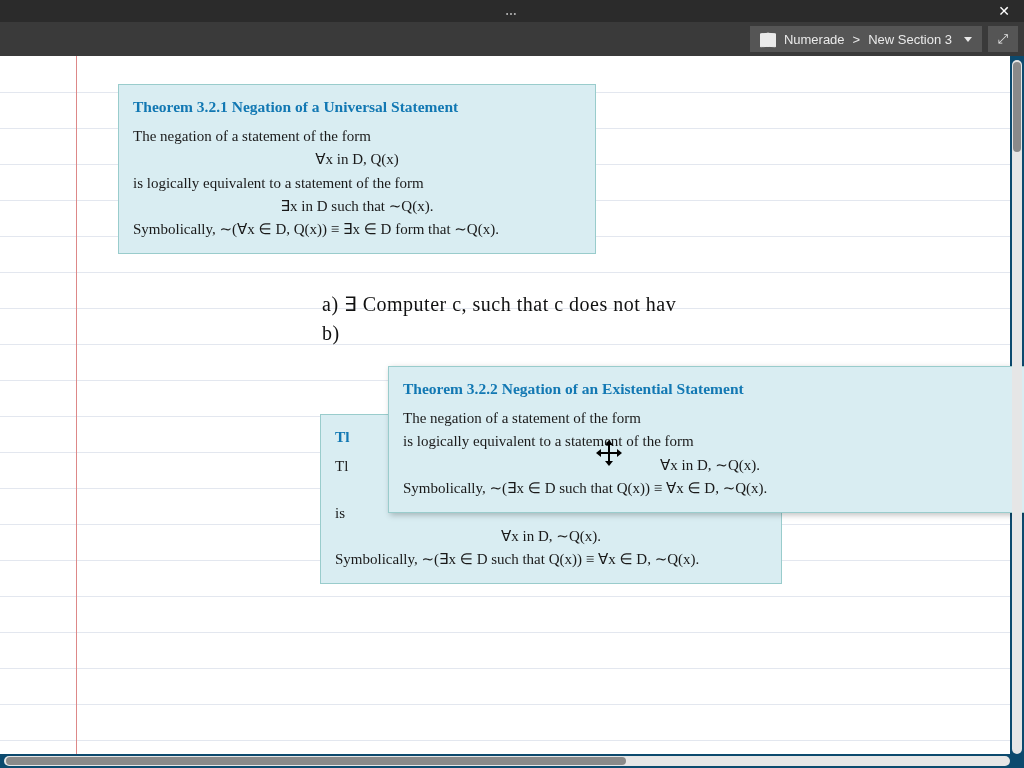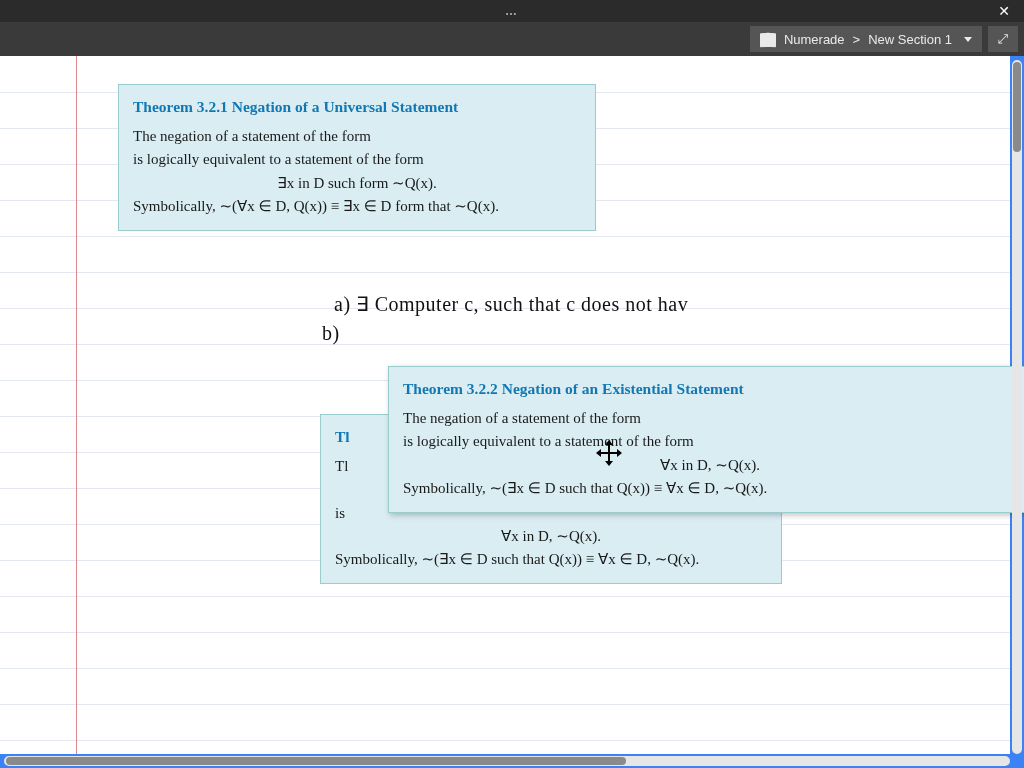--- a/index.html
+++ b/index.html
@@ -33,21 +33,21 @@
   .book-icon::after { right: 0; border-radius: 0 1px 1px 0; transform: skewY(4deg); }
   .chev-down {
     display:inline-block; width:0; height:0; border-left:4px solid transparent;
     border-right:4px solid transparent; border-top:5px solid #eaeaea; margin-left:4px;
   }
   .fullscreen-btn {
     background: #555; color: #eaeaea; height: 26px; width: 30px;
     display:flex; align-items:center; justify-content:center; cursor:pointer; font-size:13px;
   }
   .canvas-area {
-    position: relative; width: 1024px; height: 712px; background: #3b82f6; overflow: hidden;
+    position: relative; width: 1024px; height: 712px; background: #0c4a6e; overflow: hidden;
   }
   .hscroll {
     position: absolute; left: 4px; right: 14px; bottom: 2px; height: 10px;
     background: #e6e6e6; border-radius: 5px;
   }
   .hscroll-thumb {
     position: absolute; left: 2px; top: 1px; height: 8px; width: 620px;
     background: #8a8a8a; border-radius: 4px;
   }
   .vscroll {
@@ -102,21 +102,21 @@
   <div class="close-btn">
     <span>✕</span>
   </div>
 </div>
 
 <div class="toolbar">
   <div class="breadcrumb-pill">
     <span class="book-icon"></span>
     <span>Numerade</span>
     <span>&gt;</span>
-    <span>New Section 1</span>
+    <span>New Section 3</span>
     <span class="chev-down"></span>
   </div>
   <div class="fullscreen-btn">
     <span>⤢</span>
   </div>
 </div>
 
 <div class="canvas-area">
   <div class="paper">
 
@@ -137,26 +137,27 @@
     <div class="rule" style="top:540px"></div>
       <div class="rule" style="top:576px"></div>
     <div class="rule" style="top:612px"></div>
       <div class="rule" style="top:648px"></div>
     <div class="rule" style="top:684px"></div>
     <div class="margin-line"></div>
 
     <div class="theorem-box" style="left:118px; top:28px; width:478px;">
       <div class="theorem-title">Theorem 3.2.1 Negation of a Universal Statement</div>
       <div>The negation of a statement of the form</div>
+      <div class="center">∀x in D, Q(x)</div>
       <div>is logically equivalent to a statement of the form</div>
-      <div class="center">∃x in D such form ∼Q(x).</div>
+      <div class="center">∃x in D such that ∼Q(x).</div>
       <div>Symbolically,   ∼(∀x ∈ D, Q(x)) ≡ ∃x ∈ D form that ∼Q(x).</div>
     </div>
 
-    <div class="handwriting" style="left:334px; top:236px;">a)   ∃ Computer c,  such that  c  does  not  hav</div>
+    <div class="handwriting" style="left:322px; top:236px;">a)   ∃ Computer c,  such that  c  does  not  hav</div>
     <div class="handwriting" style="left:322px; top:266px;">b)</div>
 
     <div class="theorem-box" style="left:320px; top:358px; width:462px;">
       <div class="theorem-title">Tl</div>
       <div>Tl</div>
       <div>&nbsp;</div>
       <div>is</div>
       <div class="center">∀x in D, ∼Q(x).</div>
       <div>Symbolically,   ∼(∃x ∈ D such that Q(x)) ≡ ∀x ∈ D, ∼Q(x).</div>
     </div>

